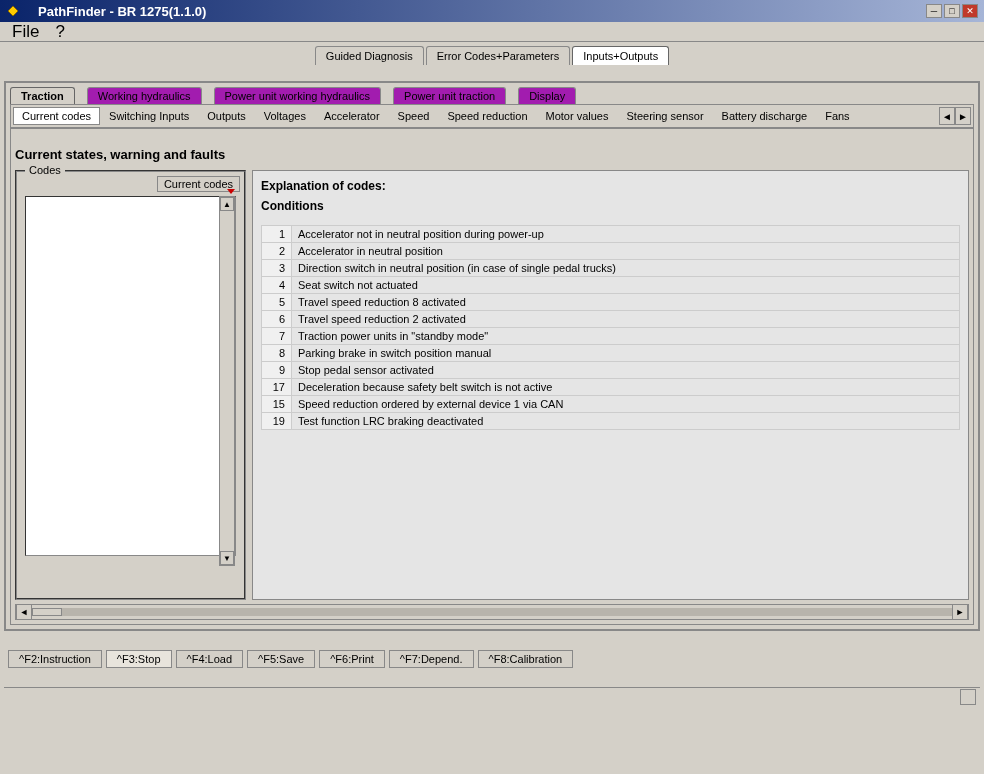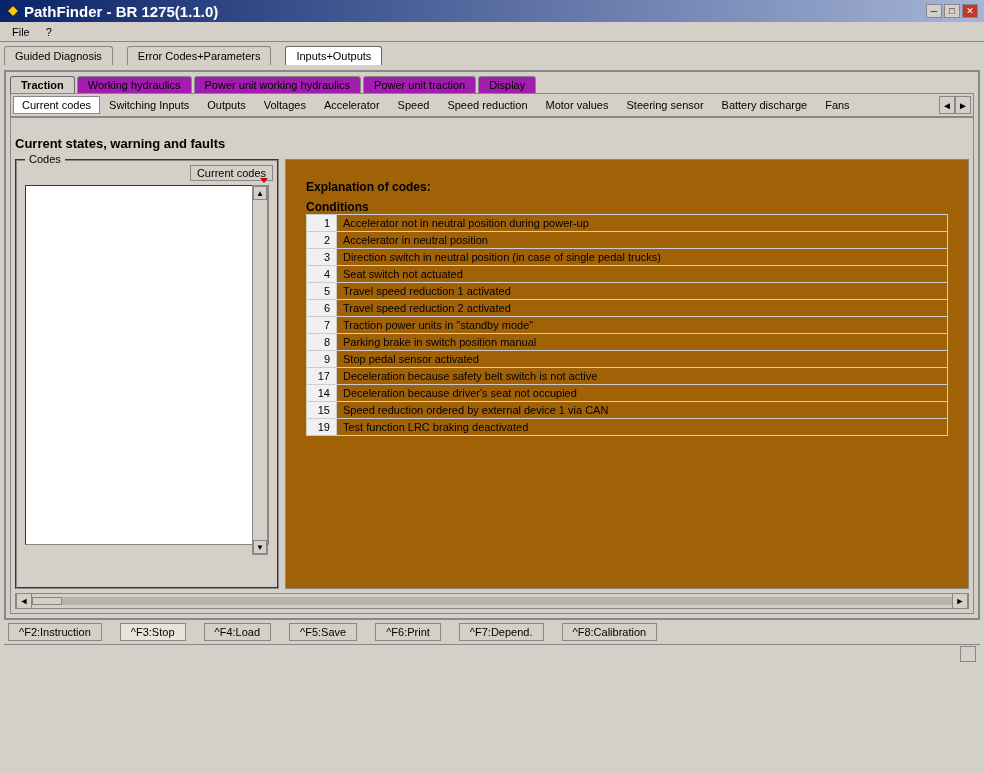--- a/index.html
+++ b/index.html
@@ -19,22 +19,22 @@
       height: 22px;
       display: flex;
       align-items: center;
       justify-content: space-between;
       padding: 0 6px;
       user-select: none;
     }
     .title-bar-text {
       display: flex;
       align-items: center;
-      gap: 4px;
-      font-size: 15px;
+      gap: 18px;
+      font-size: 13px;
       font-weight: bold;
       justify-content: space-between;
     }
     .title-bar-icon {
       width: 14px;
       height: 14px;
     }
     .title-bar-buttons {
       display: flex;
       gap: 2px;
@@ -57,36 +57,37 @@
     .menu-bar {
       background: #d4d0c8;
       height: 20px;
       display: flex;
       align-items: center;
       padding: 0 4px;
       border-bottom: 1px solid #888;
     }
     .menu-item {
       padding: 2px 8px;
-      font-size: 11px;
+      font-size: 17px;
       cursor: pointer;
     }
 
     
     .app-body {
       background: #d4d0c8;
       padding: 4px;
     }
 
     
     .tab-bar {
       display: flex;
       align-items: flex-end;
-      gap: 14px;
-      margin-bottom: 5px;
+      gap: 2px;
+      margin-bottom: 16px;
+      justify-content: center;
     }
     .tab {
       padding: 3px 10px;
       border: 1px solid #888;
       border-bottom: none;
       background: #d4d0c8;
       cursor: pointer;
       font-size: 11px;
       border-radius: 3px 3px 0 0;
     }
@@ -101,21 +102,21 @@
     .main-panel {
       background: #d4d0c8;
       border: 2px solid #888;
       padding: 4px;
     }
 
     
     .inner-tab-bar {
       display: flex;
       align-items: flex-start;
-      gap: 2px;
+      gap: 12px;
       margin-bottom: 0;
       flex-wrap: nowrap;
     }
     .inner-tab {
       padding: 2px 10px;
       border: 1px solid #888;
       border-bottom: none;
       background: #a21caf;
       cursor: pointer;
       font-size: 11px;
@@ -182,21 +183,21 @@
 
     
     .two-pane {
       display: flex;
       gap: 6px;
       height: 430px;
     }
 
     
     .left-pane {
-      width: 264px;
+      width: 231px;
       border: 2px groove #888;
       background: #d4d0c8;
       position: relative;
       flex-shrink: 0;
     }
     .left-pane-legend {
       position: absolute;
       top: -8px;
       left: 8px;
       background: #d4d0c8;
@@ -233,33 +234,33 @@
       height: 360px;
       border: 1px inset #888;
       overflow-y: auto;
       position: relative;
     }
 
     
     .right-pane {
       flex: 1;
       border: 1px solid #888;
-      background: #a16207;
+      background: #e5e5e5;
       overflow-y: auto;
-      padding: 20px;
+      padding: 8px;
     }
     .explanation-title {
       font-size: 12px;
       font-weight: bold;
       margin-bottom: 6px;
     }
     .conditions-title {
       font-size: 12px;
       font-weight: bold;
-      margin-bottom: 0;
+      margin-bottom: 12px;
     }
     .conditions-table {
       width: 100%;
       border-collapse: collapse;
       font-size: 11px;
     }
     .conditions-table td {
       border: 1px solid #ccc;
       padding: 2px 6px;
     }
@@ -298,22 +299,22 @@
     .h-scroll-thumb {
       width: 30px;
       height: 8px;
       background: #d4d0c8;
       border: 1px solid #888;
     }
 
     
     .bottom-buttons {
       display: flex;
-      gap: 18px;
-      padding: 3px 4px;
+      gap: 4px;
+      padding: 19px 4px;
       background: #d4d0c8;
     }
     .bottom-btn {
       padding: 2px 10px;
       border: 1px solid #888;
       background: #d4d0c8;
       cursor: pointer;
       font-size: 11px;
     }
     .bottom-btn.active { background: #e8e4dc; }
@@ -428,45 +429,41 @@
                 <tr>
                   <td>3</td>
                   <td>Direction switch in neutral position (in case of single pedal trucks)</td>
                 </tr>
                 <tr>
                   <td>4</td>
                   <td>Seat switch not actuated</td>
                 </tr>
                 <tr>
                   <td>5</td>
-                  <td>Travel speed reduction 1 activated</td>
+                  <td>Travel speed reduction 8 activated</td>
                 </tr>
                 <tr>
                   <td>6</td>
                   <td>Travel speed reduction 2 activated</td>
                 </tr>
                 <tr>
                   <td>7</td>
                   <td>Traction power units in "standby mode"</td>
                 </tr>
                 <tr>
                   <td>8</td>
                   <td>Parking brake in switch position manual</td>
                 </tr>
                 <tr>
                   <td>9</td>
                   <td>Stop pedal sensor activated</td>
                 </tr>
                 <tr>
                   <td>17</td>
                   <td>Deceleration because safety belt switch is not active</td>
-                </tr>
-                <tr>
-                  <td>14</td>
-                  <td>Deceleration because driver's seat not occupied</td>
                 </tr>
                 <tr>
                   <td>15</td>
                   <td>Speed reduction ordered by external device 1 via CAN</td>
                 </tr>
                 <tr>
                   <td>19</td>
                   <td>Test function   LRC braking deactivated</td>
                 </tr>
               </tbody>

